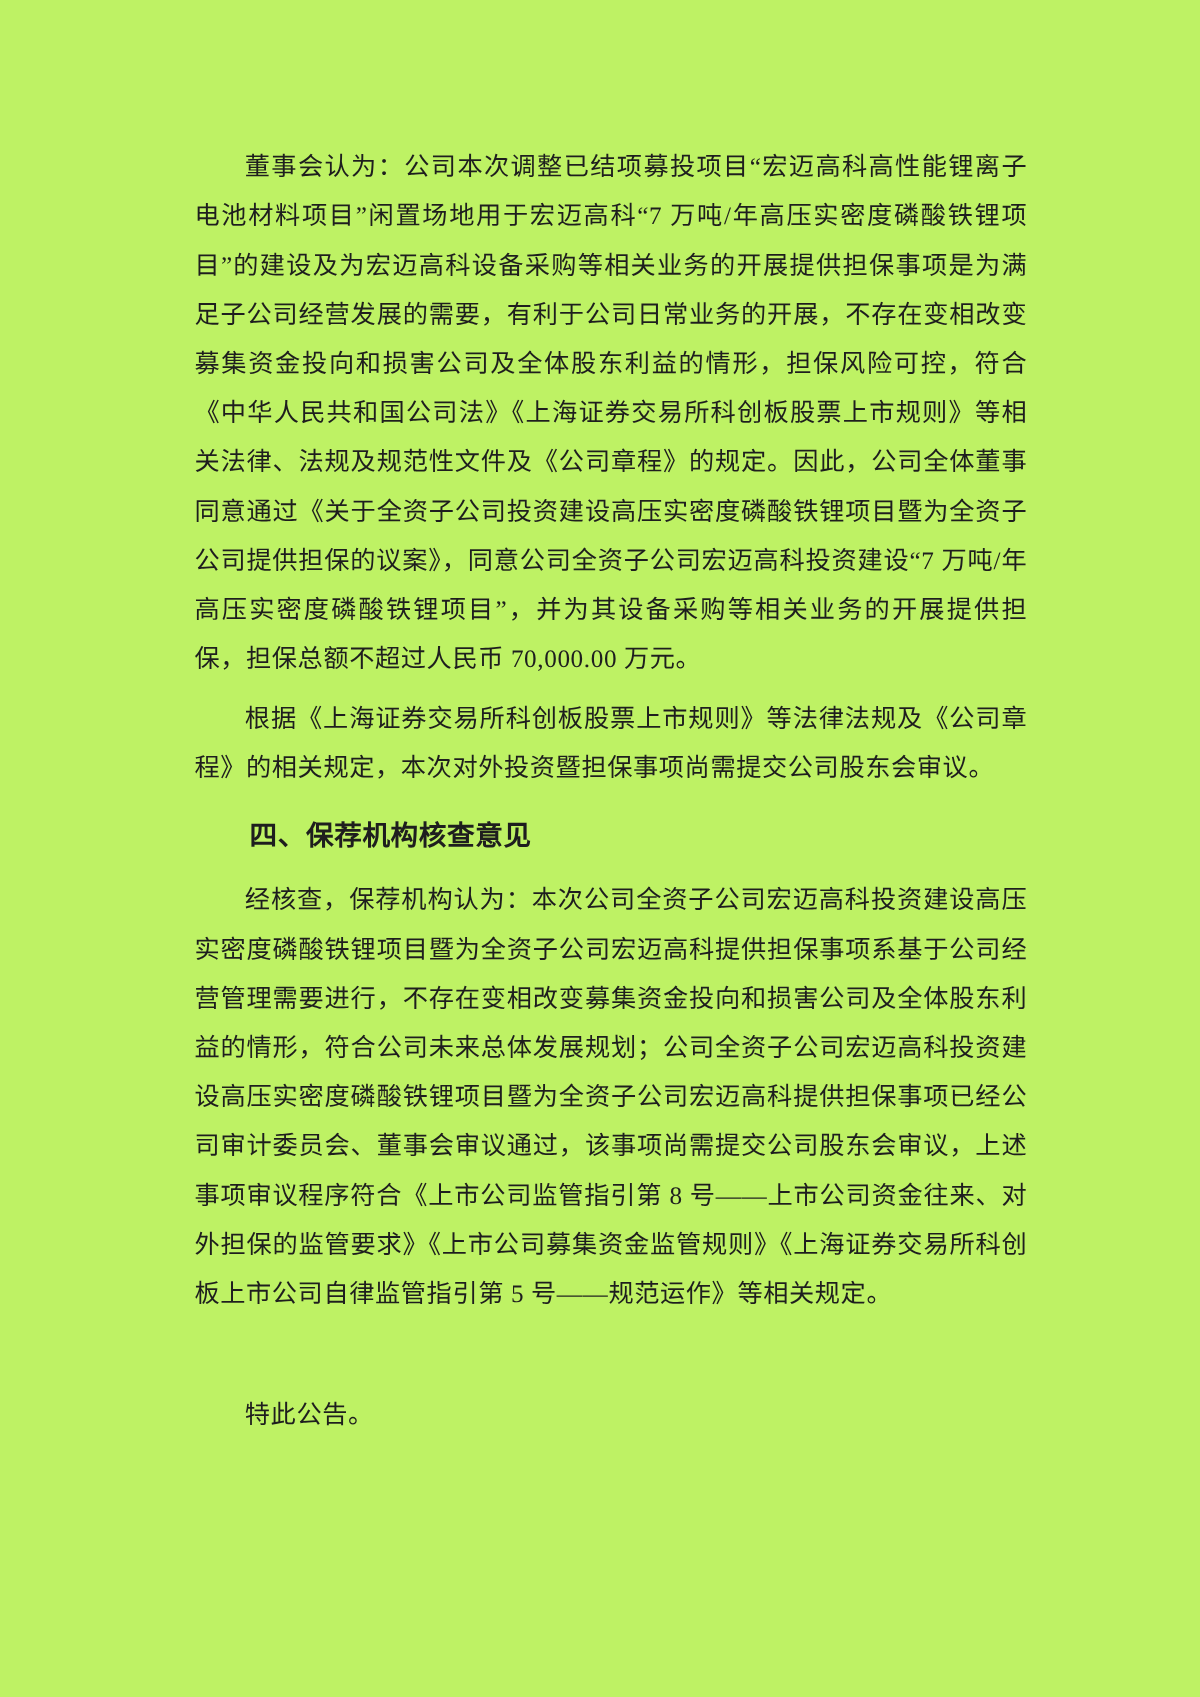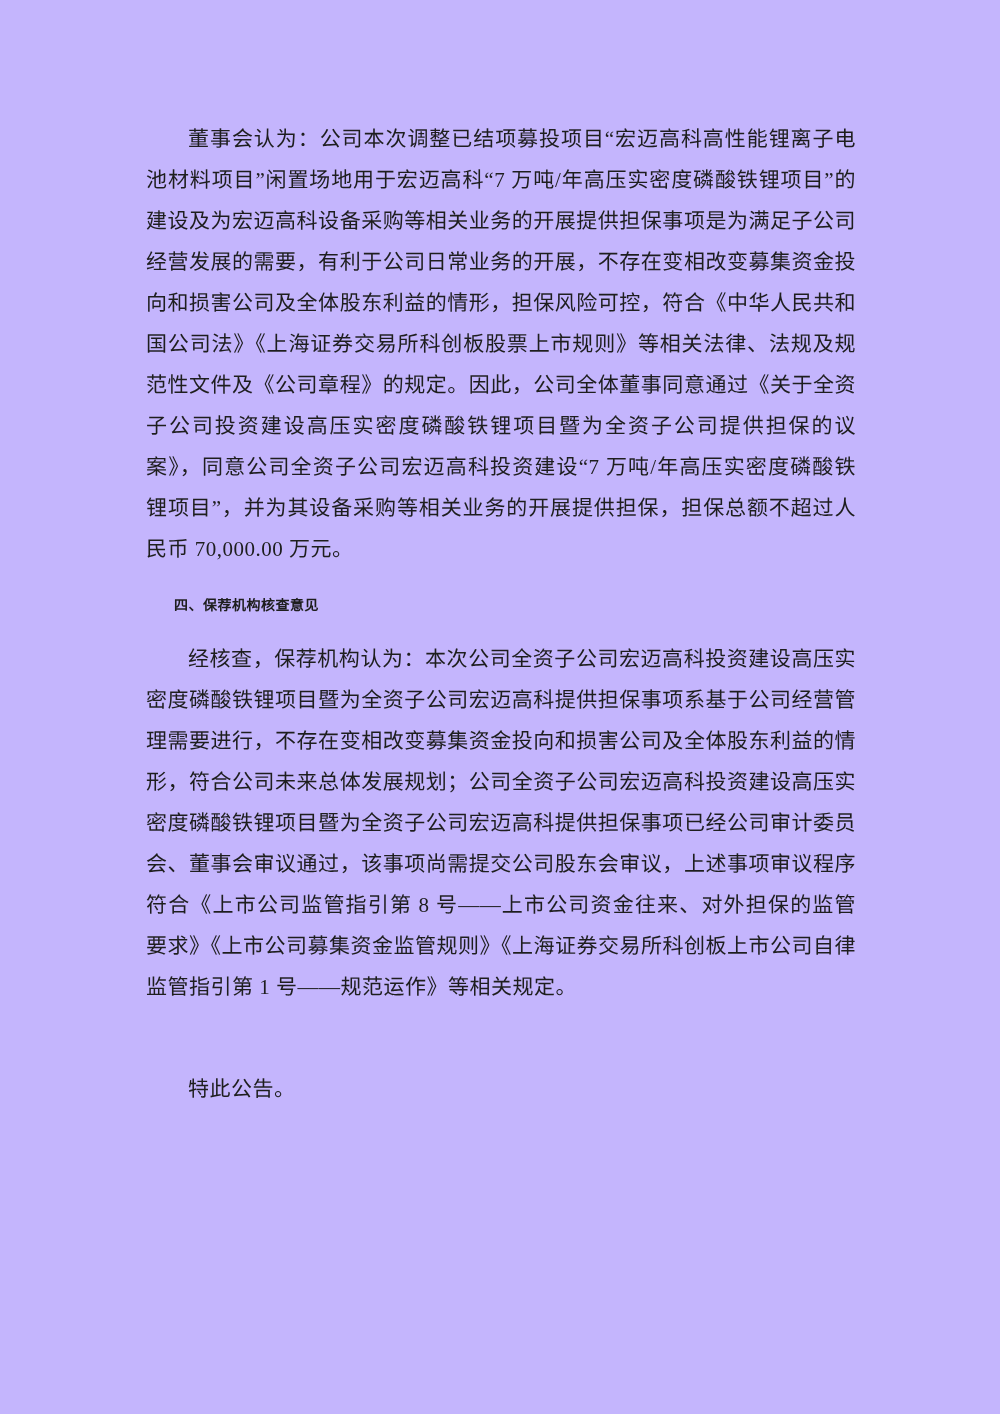--- a/index.html
+++ b/index.html
@@ -23,35 +23,36 @@
   .para {
     margin: 0 0 9px 0;
     font-size: 21px;
     line-height: 41px;
     text-align: justify;
     text-indent: 2em;
     letter-spacing: 0.5px;
   }
   .heading {
     margin: 15px 0 13px 0;
-    font-size: 14px;
+    font-size: 23px;
     line-height: 41px;
     font-weight: bold;
     text-indent: 2em;
     letter-spacing: 0.5px;
     font-family: Liberation Sans, sans-serif;
   }
   .closing {
     margin-top: 62px;
     font-family: Liberation Mono, monospace;
   }
 </style>
 </head>
 <body>
 
-<div class="page" style="background: #c4b5fd; color: rgb(30, 30, 30);">
+<div class="page" style="background: #bef264; color: rgb(30, 30, 30); padding-left: 16px;">
   <div class="content">
     <p class="para">董事会认为：公司本次调整已结项募投项目“宏迈高科高性能锂离子电池材料项目”闲置场地用于宏迈高科“7 万吨/年高压实密度磷酸铁锂项目”的建设及为宏迈高科设备采购等相关业务的开展提供担保事项是为满足子公司经营发展的需要，有利于公司日常业务的开展，不存在变相改变募集资金投向和损害公司及全体股东利益的情形，担保风险可控，符合《中华人民共和国公司法》《上海证券交易所科创板股票上市规则》等相关法律、法规及规范性文件及《公司章程》的规定。因此，公司全体董事同意通过《关于全资子公司投资建设高压实密度磷酸铁锂项目暨为全资子公司提供担保的议案》，同意公司全资子公司宏迈高科投资建设“7 万吨/年高压实密度磷酸铁锂项目”，并为其设备采购等相关业务的开展提供担保，担保总额不超过人民币 70,000.00 万元。</p>
+    <p class="para">根据《上海证券交易所科创板股票上市规则》等法律法规及《公司章程》的相关规定，本次对外投资暨担保事项尚需提交公司股东会审议。</p>
     <h2 class="heading">四、保荐机构核查意见</h2>
-    <p class="para">经核查，保荐机构认为：本次公司全资子公司宏迈高科投资建设高压实密度磷酸铁锂项目暨为全资子公司宏迈高科提供担保事项系基于公司经营管理需要进行，不存在变相改变募集资金投向和损害公司及全体股东利益的情形，符合公司未来总体发展规划；公司全资子公司宏迈高科投资建设高压实密度磷酸铁锂项目暨为全资子公司宏迈高科提供担保事项已经公司审计委员会、董事会审议通过，该事项尚需提交公司股东会审议，上述事项审议程序符合《上市公司监管指引第 8 号——上市公司资金往来、对外担保的监管要求》《上市公司募集资金监管规则》《上海证券交易所科创板上市公司自律监管指引第 1 号——规范运作》等相关规定。</p>
+    <p class="para">经核查，保荐机构认为：本次公司全资子公司宏迈高科投资建设高压实密度磷酸铁锂项目暨为全资子公司宏迈高科提供担保事项系基于公司经营管理需要进行，不存在变相改变募集资金投向和损害公司及全体股东利益的情形，符合公司未来总体发展规划；公司全资子公司宏迈高科投资建设高压实密度磷酸铁锂项目暨为全资子公司宏迈高科提供担保事项已经公司审计委员会、董事会审议通过，该事项尚需提交公司股东会审议，上述事项审议程序符合《上市公司监管指引第 8 号——上市公司资金往来、对外担保的监管要求》《上市公司募集资金监管规则》《上海证券交易所科创板上市公司自律监管指引第 5 号——规范运作》等相关规定。</p>
     <p class="para closing">特此公告。</p>
   </div>
 </div>
 
 </body></html>

